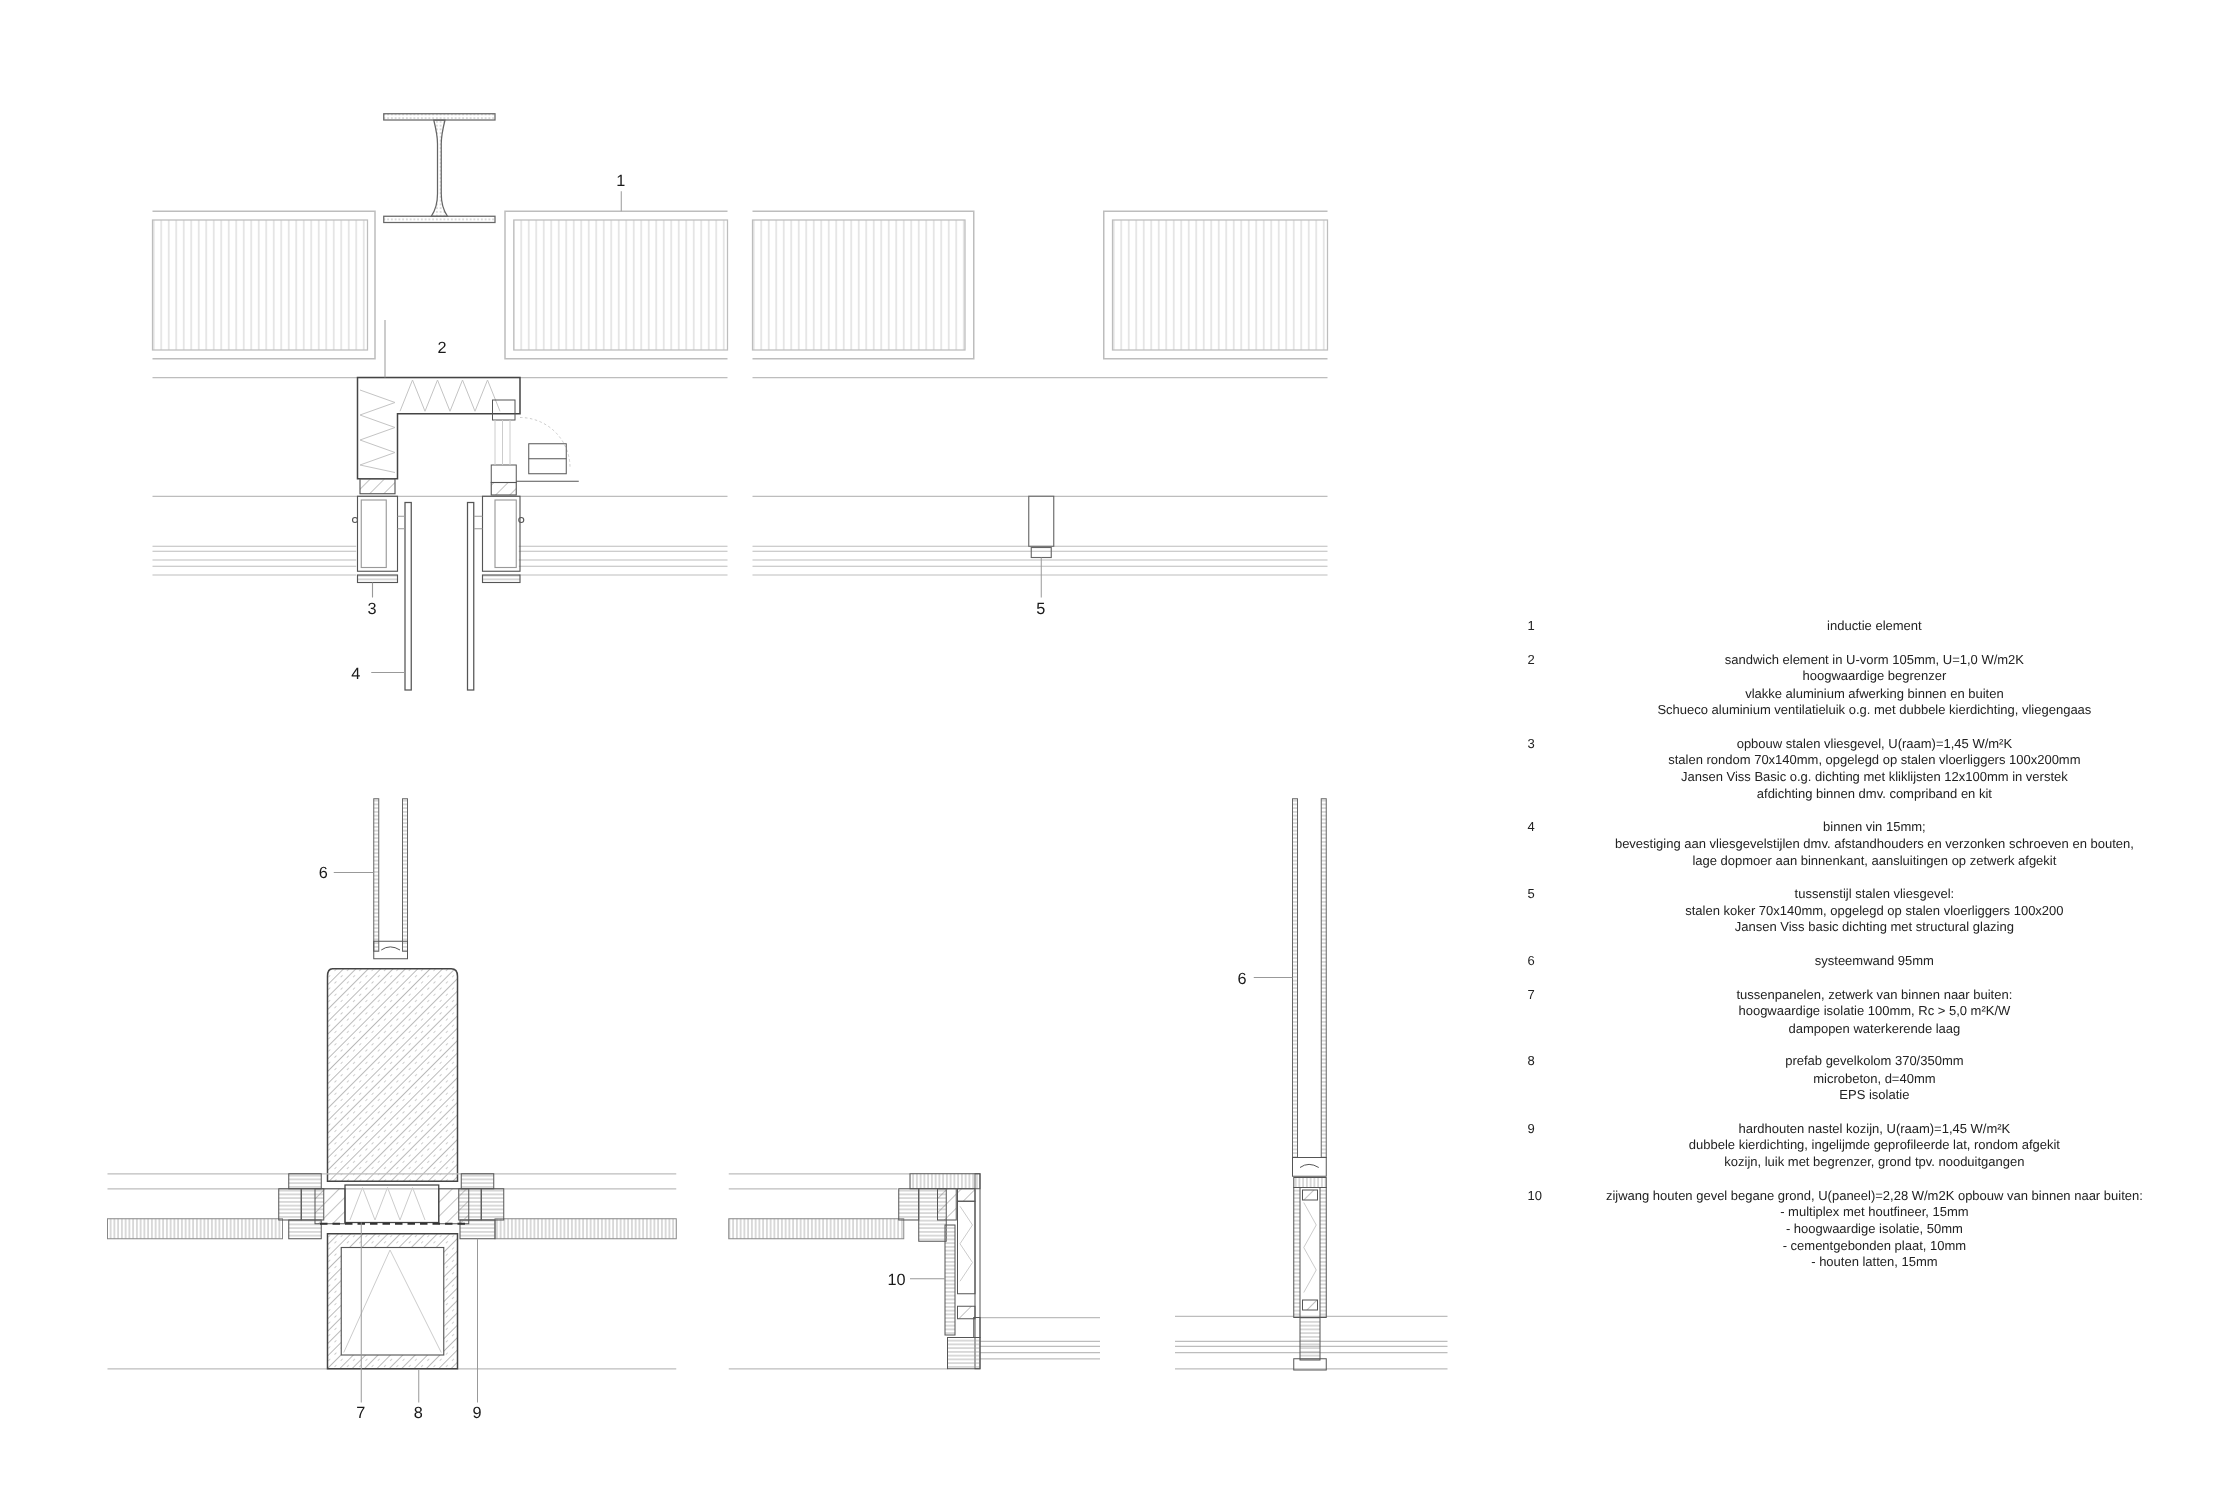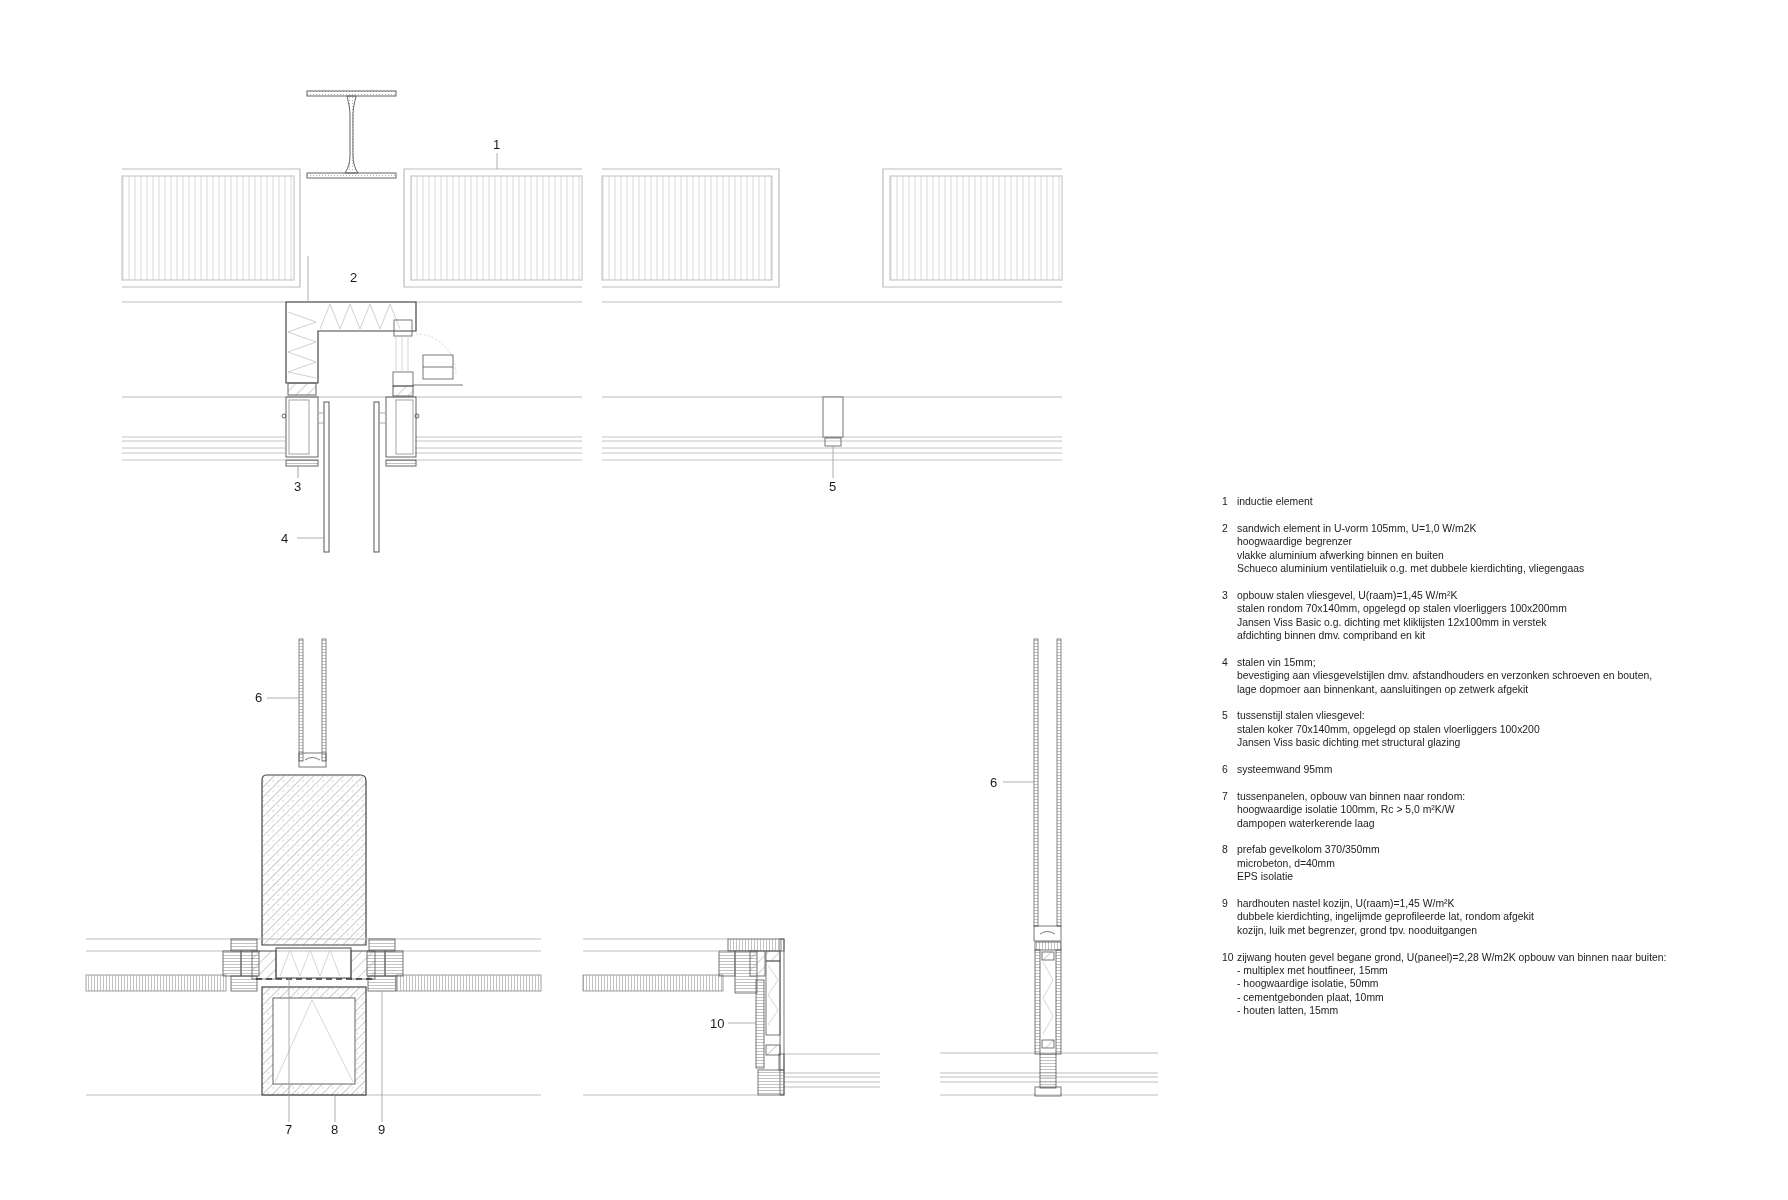--- a/index.html
+++ b/index.html
@@ -3,21 +3,21 @@
 <meta charset="utf-8">
 <style>
   html, body { margin: 0; padding: 0; background: #ffffff; }
   body { width: 1788px; height: 1200px; position: relative; overflow: hidden; font-family: "Liberation Sans", sans-serif; }
   #drawing { position: absolute; left: 0; top: 0; width: 1788px; height: 1200px; }
   .callout { position: absolute; font-size: 13px; color: #1a1a1a; font-family: "Liberation Sans", sans-serif; line-height: 1; }
   #legend { position: absolute; left: 1222px; top: 495px; width: 540px; font-size: 10.4px; color: #222; line-height: 13.4px; }
   .legend-item { display: flex; margin-bottom: 13.4px; }
   .legend-num { width: 15px; flex: none; }
   .legend-lines { flex: 1; }
-  .legend-line { display: block; white-space: nowrap; }
+  .legend-line { display: block; white-space: nowrap; text-align: center; }
 </style>
 </head>
 <body>
 
 <svg id="drawing" width="1788" height="1200" viewBox="0 0 1788 1200" xmlns="http://www.w3.org/2000/svg">
   <defs>
     <pattern id="vlines" width="6" height="10" patternUnits="userSpaceOnUse">
       <line x1="3" y1="0" x2="3" y2="10" stroke="#cfcfcf" stroke-width="0.8"></line>
     </pattern>
     <pattern id="vlinesDense" width="3" height="10" patternUnits="userSpaceOnUse">
@@ -281,21 +281,21 @@
     <span class="legend-lines">
       <span class="legend-line">opbouw stalen vliesgevel, U(raam)=1,45 W/m²K</span>
       <span class="legend-line">stalen rondom 70x140mm, opgelegd op stalen vloerliggers 100x200mm</span>
       <span class="legend-line">Jansen Viss Basic o.g. dichting met kliklijsten 12x100mm in verstek</span>
       <span class="legend-line">afdichting binnen dmv. compriband en kit</span>
     </span>
   </div>
   <div class="legend-item">
     <span class="legend-num">4</span>
     <span class="legend-lines">
-      <span class="legend-line">stalen vin 15mm;</span>
+      <span class="legend-line">binnen vin 15mm;</span>
       <span class="legend-line">bevestiging aan vliesgevelstijlen dmv. afstandhouders en verzonken schroeven en bouten,</span>
       <span class="legend-line">lage dopmoer aan binnenkant, aansluitingen op zetwerk afgekit</span>
     </span>
   </div>
   <div class="legend-item">
     <span class="legend-num">5</span>
     <span class="legend-lines">
       <span class="legend-line">tussenstijl stalen vliesgevel:</span>
       <span class="legend-line">stalen koker 70x140mm, opgelegd op stalen vloerliggers 100x200</span>
       <span class="legend-line">Jansen Viss basic dichting met structural glazing</span>
@@ -303,21 +303,21 @@
   </div>
   <div class="legend-item">
     <span class="legend-num">6</span>
     <span class="legend-lines">
       <span class="legend-line">systeemwand 95mm</span>
     </span>
   </div>
   <div class="legend-item">
     <span class="legend-num">7</span>
     <span class="legend-lines">
-      <span class="legend-line">tussenpanelen, opbouw van binnen naar rondom:</span>
+      <span class="legend-line">tussenpanelen, zetwerk van binnen naar buiten:</span>
       <span class="legend-line">hoogwaardige isolatie 100mm, Rc &gt; 5,0 m²K/W</span>
       <span class="legend-line">dampopen waterkerende laag</span>
     </span>
   </div>
   <div class="legend-item">
     <span class="legend-num">8</span>
     <span class="legend-lines">
       <span class="legend-line">prefab gevelkolom 370/350mm</span>
       <span class="legend-line">microbeton, d=40mm</span>
       <span class="legend-line">EPS isolatie</span>

